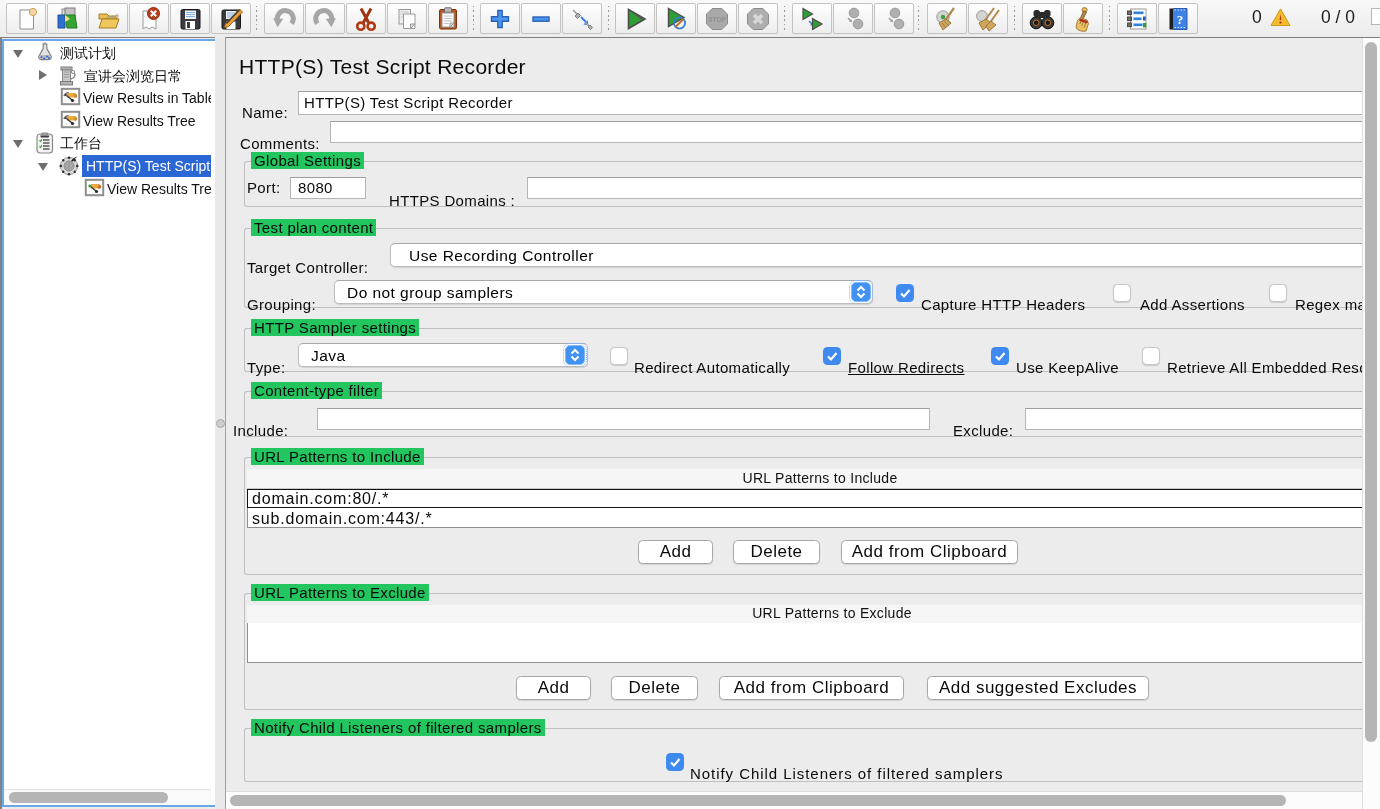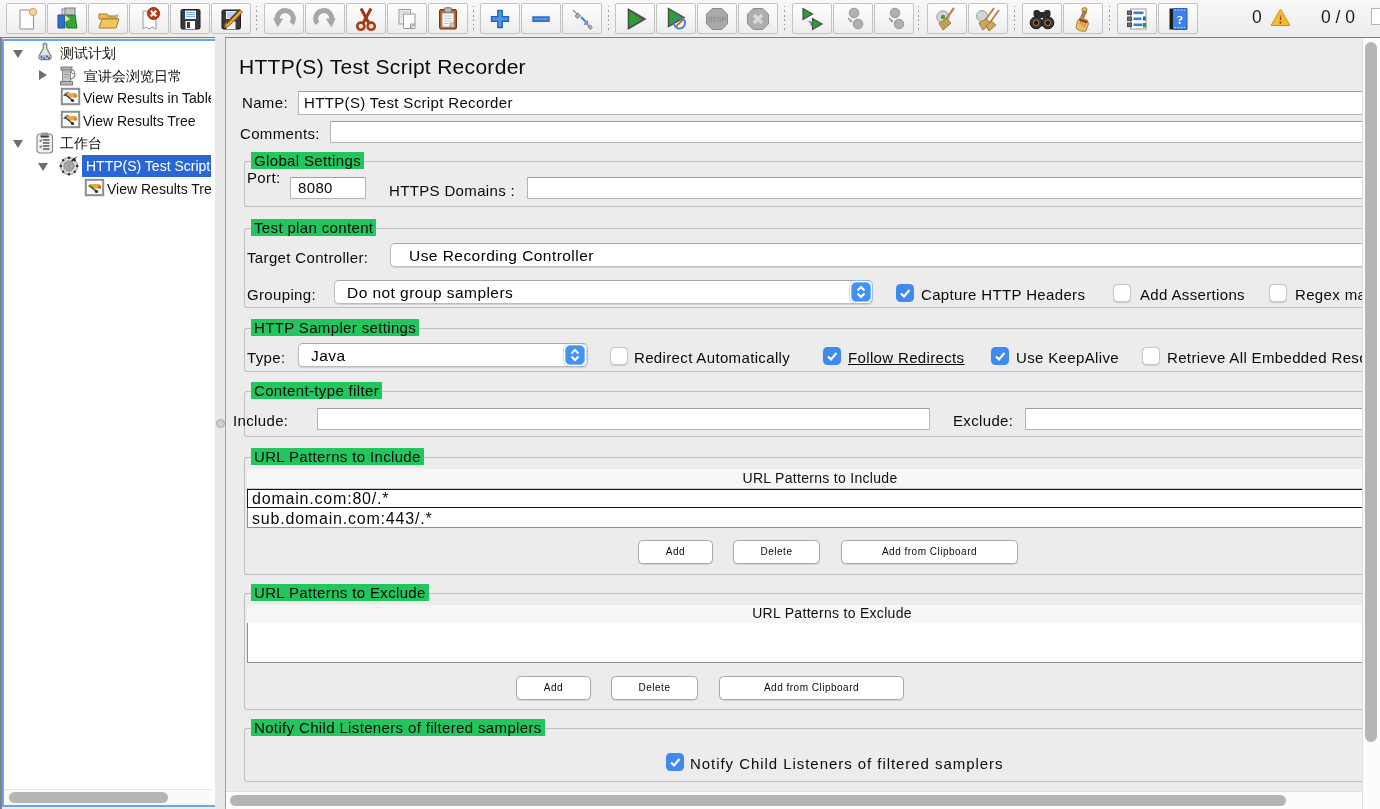--- a/index.html
+++ b/index.html
@@ -22,31 +22,31 @@
 .tlabel { position:absolute; top:3px; white-space:nowrap; }
 #tree-hsb { position:absolute; left:0px; bottom:0px; width:207px; height:16px; background:#fafafa; border-top:1px solid #e3e3e3; }
 #tree-hsb .thumb { position:absolute; left:5px; top:2px; width:159px; height:11px; background:#b5b5b5; border-radius:6px; }
 #divider { position:absolute; left:215px; top:37px; width:11px; height:772px; background:#e9e9e9; border-right:1px solid #9f9f9f; }
 #divider .knob { position:absolute; left:1px; top:382px; width:9px; height:9px; background:#cecece; border:1px solid #a8a8a8; border-radius:50%; }
 #main { position:absolute; left:226px; top:38px; width:1136px; height:753px; background:#ececec; overflow:hidden; }
 #vsb { position:absolute; left:1362px; top:38px; width:18px; height:771px; background:#fcfcfc; border-left:1px solid #dedede; }
 #vsb .thumb { position:absolute; left:2px; top:4px; width:12px; height:700px; background:#b5b5b5; border-radius:7px; }
 #hsb { position:absolute; left:226px; top:791px; width:1136px; height:18px; background:#fcfcfc; border-top:1px solid #dedede; }
 #hsb .thumb { position:absolute; left:4px; top:3px; width:1056px; height:11px; background:#b5b5b5; border-radius:6px; }
-.lbl { position:absolute; font-size:15px; letter-spacing:0.35px; color:#0a0a0a; white-space:nowrap; }
+.lbl { position:absolute; font-size:15px; letter-spacing:0.35px; color:#0a0a0a; white-space:nowrap;margin-top:10px; }
 .tf { position:absolute; background:#fff; border:1px solid #b5b5b5; border-top-color:#9e9e9e; font-size:15px; letter-spacing:0.35px; color:#0a0a0a; white-space:nowrap; overflow:hidden; }
 .grp { position:absolute; border:1px solid #bfbfbf; border-radius:3px; border-right:none; }
 .grp > span { position:absolute; top:-10px; left:6px; background:#22c55e; padding:0 3px; font-size:15px; letter-spacing:0.35px; color:#0a0a0a; white-space:nowrap; }
 .combo { position:absolute; background:#fff; border:1px solid #bdbdbd; border-top-color:#a8a8a8; border-radius:5px; box-shadow:0 1px 1px rgba(0,0,0,0.12); font-size:15.5px; letter-spacing:0.45px; white-space:nowrap; overflow:hidden; }
 .sp { position:absolute; width:20px; height:20px; background:#4192f3; border-radius:5px; border:1px solid #83b9f7; outline:1px dotted #8abaf7; outline-offset:1px; }
 .cb { position:absolute; width:18px; height:18px; border-radius:4.5px; }
 .cb.off { background:#fff; border:1px solid #c6c6c6; box-shadow:0 0.5px 1px rgba(0,0,0,0.15); }
 .cb.on { background:#3e8af0; }
 .btn { position:absolute; height:24px; background:#fff; border:1px solid #a8a8a8; border-radius:4.5px;
-  font-size:10px; letter-spacing:0.5px; color:#0a0a0a; text-align:center; line-height:22px; box-shadow:0 1px 1px rgba(0,0,0,0.1); white-space:nowrap; }
+  font-size:17px; letter-spacing:0.5px; color:#0a0a0a; text-align:center; line-height:22px; box-shadow:0 1px 1px rgba(0,0,0,0.1); white-space:nowrap; }
 .thead { position:absolute; background:#f6f6f6; border:1px solid #9a9a9a; font-size:14px; letter-spacing:0.3px; text-align:center; color:#111; }
 svg { display:block; }
 </style>
 </head>
 <body>
 <div id="toolbar">
 <div class="tb" style="left:6px">
       <svg width="26" height="26" viewBox="0 0 26 26">
         <path d="M7 4 h10 l3.5 3.5 V23 H7 z" fill="#fdfdfd" stroke="#8f8f8f"></path>
         <path d="M17 4 l3.5 3.5 H17 z" fill="#e6e6e6" stroke="#8f8f8f"></path>
@@ -477,20 +477,21 @@
     <div class="btn" style="left:507px;top:502px;width:87px;">Delete</div>
     <div class="btn" style="left:615px;top:502px;width:177px;">Add from Clipboard</div>
     <div class="grp" style="left:18px;top:555px;width:1149px;height:117px;">
       <span>URL Patterns to Exclude</span>
     </div>
     <div style="position:absolute;left:21px;top:567px;width:1146px;height:58px;background:#fff;border:1px solid #8f8f8f;"></div>
     <div class="thead" style="left:21px;top:567px;width:1146px;height:18px;line-height:17px;border:none;text-indent:24px;">URL Patterns to Exclude</div>
     <div class="btn" style="left:290px;top:638px;width:75px;">Add</div>
     <div class="btn" style="left:385px;top:638px;width:87px;">Delete</div>
     <div class="btn" style="left:493px;top:638px;width:185px;">Add from Clipboard</div>
+    <div class="btn" style="left:701px;top:638px;width:222px;">Add suggested Excludes</div>
     <div class="grp" style="left:18px;top:690px;width:1149px;height:54px;">
       <span>Notify Child Listeners of filtered samplers</span>
     </div>
     <div class="cb on" style="left:440px;top:715px;">
       <div style="position:absolute;left:2px;top:2px;">
         <svg width="14" height="14" viewBox="0 0 14 14">
           <path d="M3 7.5 l3 3 L11.5 4" fill="none" stroke="#fff" stroke-width="2.2"></path>
         </svg>
       </div>
     </div>

